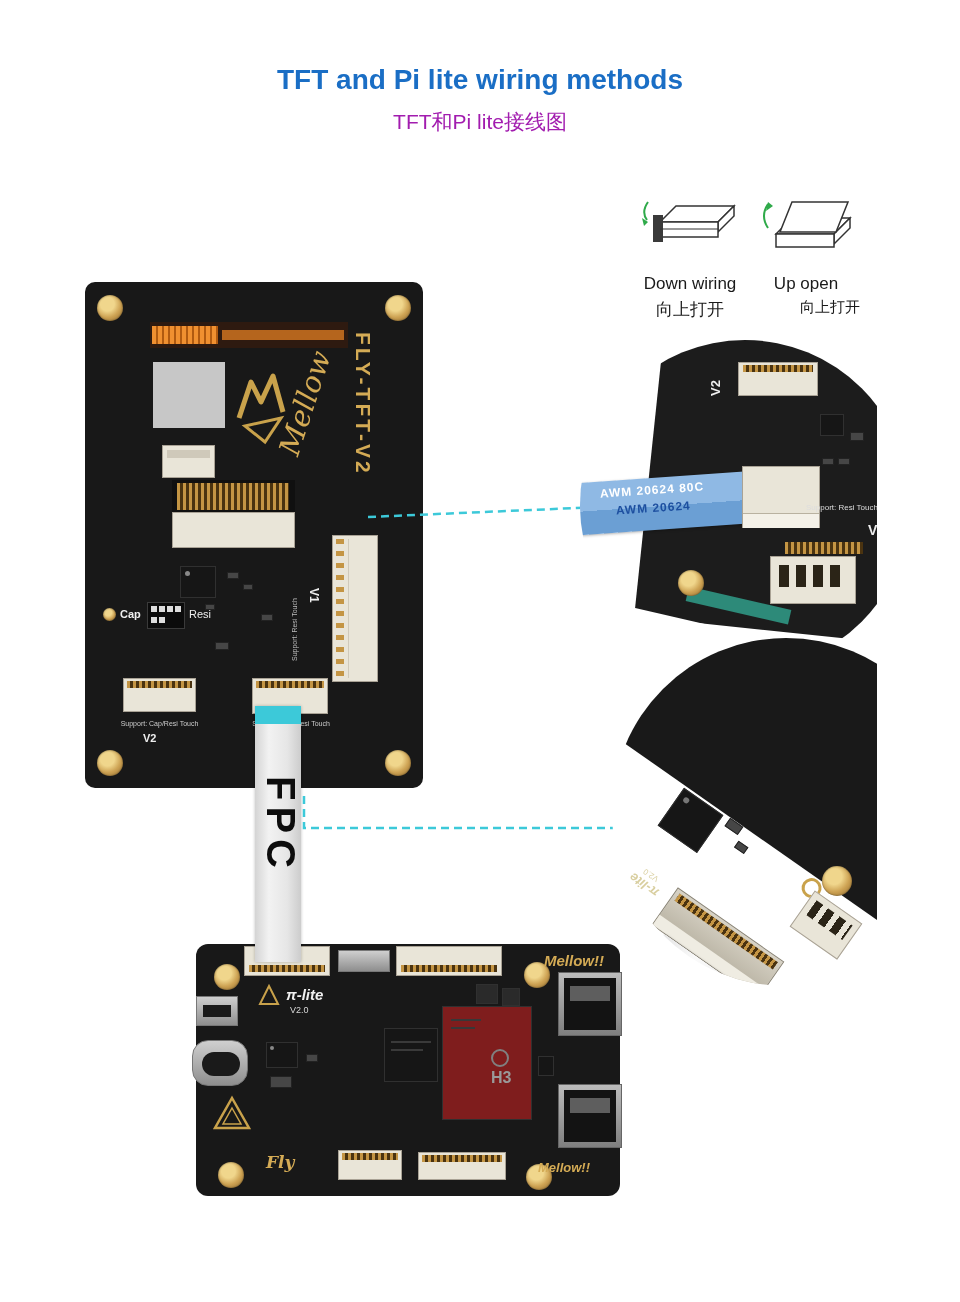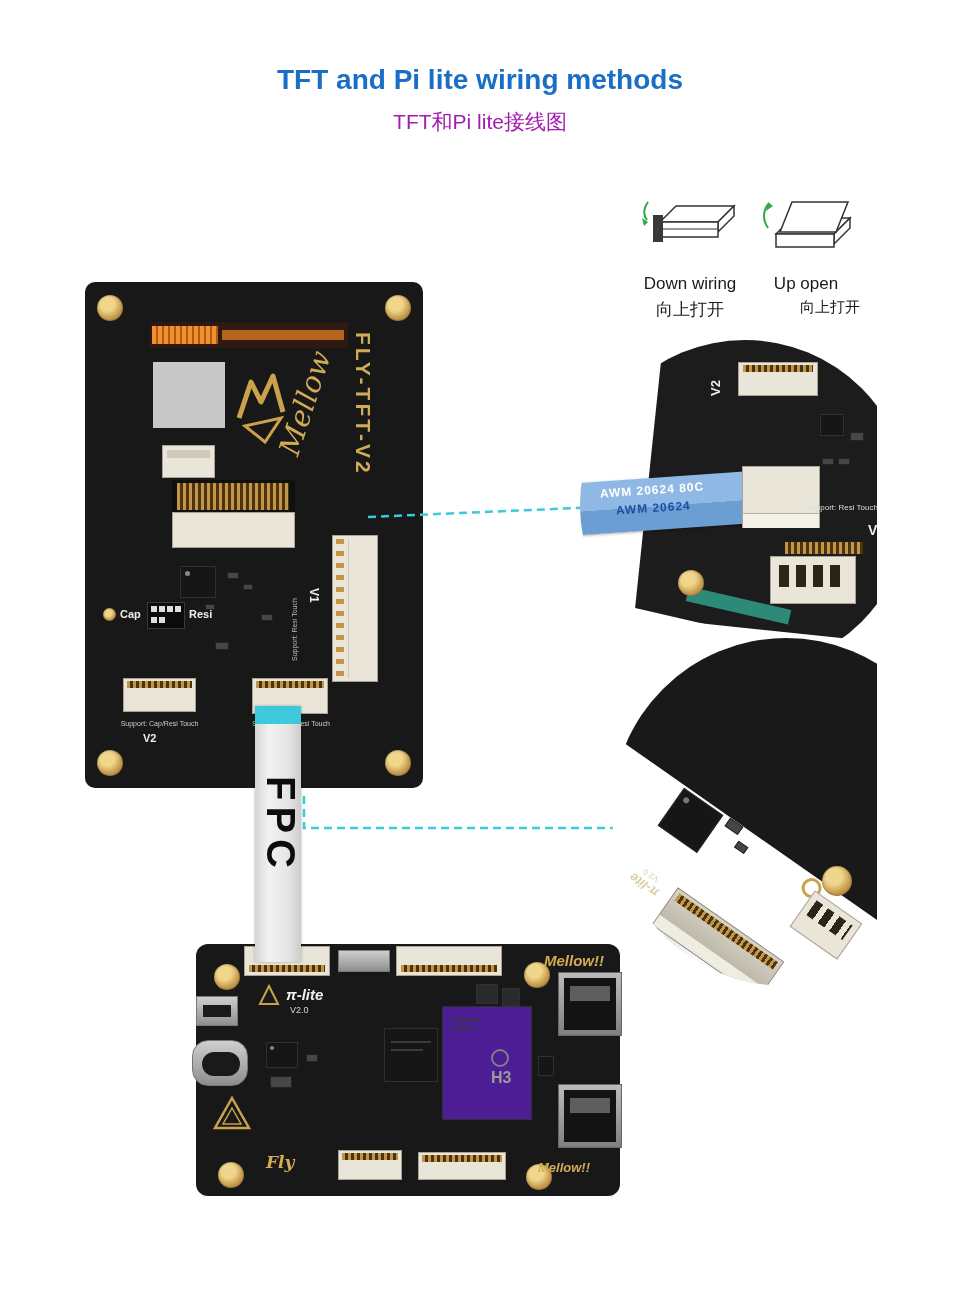--- a/index.html
+++ b/index.html
@@ -99,21 +99,21 @@
     <div class="hole" style="left:18px;top:326px;width:13px;height:13px;"></div>
     <div class="abs" style="left:35px;top:326px;color:#eee;font-size:11px;font-weight:bold;">Cap</div>
     <div class="abs" style="left:62px;top:320px;width:38px;height:27px;background:#0b0b0b;border:1px solid #3a3a3a;box-sizing:border-box;display:flex;flex-wrap:wrap;gap:2px;padding:3px;">
       <span style="width:6px;height:6px;background:#ddd;"></span>
         <span style="width:6px;height:6px;background:#ddd;"></span>
         <span style="width:6px;height:6px;background:#ddd;"></span>
       <span style="width:6px;height:6px;background:#ddd;"></span>
         <span style="width:6px;height:6px;background:#ddd;"></span>
         <span style="width:6px;height:6px;background:#ddd;"></span>
     </div>
-    <div class="abs" style="left:104px;top:326px;color:#eee;font-size:11px;font-weight:bold;">Resi</div>
+    <div class="abs" style="left:104px;top:326px;color:#eee;font-size:11px;font-weight:normal;">Resi</div>
 
     <div class="abs ivory" style="left:38px;top:396px;width:73px;height:34px;">
       <div class="abs pins-gold" style="left:3px;top:2px;right:3px;height:7px;"></div>
     </div>
     <div class="abs ivory" style="left:167px;top:396px;width:76px;height:36px;">
       <div class="abs pins-gold" style="left:3px;top:2px;right:3px;height:7px;"></div>
     </div>
     <div class="abs" style="left:22px;top:438px;width:105px;text-align:center;color:#ccc;font-size:7px;">Support: Cap/Resi Touch</div>
     <div class="abs" style="left:58px;top:450px;color:#eee;font-size:11px;font-weight:bold;">V2</div>
     <div class="abs" style="left:152px;top:438px;width:108px;text-align:center;color:#ccc;font-size:7px;">Support: Cap/Resi Touch</div>
@@ -159,21 +159,21 @@
     <div class="abs chip" style="left:70px;top:98px;width:32px;height:26px;">
       <div class="abs" style="left:3px;top:3px;width:4px;height:4px;border-radius:50%;background:#888;"></div>
     </div>
     <div class="abs smd" style="left:74px;top:132px;width:22px;height:12px;"></div>
     <div class="abs smd" style="left:110px;top:110px;width:12px;height:8px;"></div>
 
     <div class="abs chip" style="left:188px;top:84px;width:54px;height:54px;">
       <div class="abs" style="left:6px;top:12px;width:40px;height:2px;background:#3a3a3a;"></div>
       <div class="abs" style="left:6px;top:20px;width:32px;height:2px;background:#3a3a3a;"></div>
     </div>
-    <div class="abs chip" style="left:246px;top:62px;width:90px;height:114px;background:#4c1d95;">
+    <div class="abs chip" style="left:246px;top:62px;width:90px;height:114px;background:#7f1d1d;">
       <span class="abs" style="left:48px;top:42px;width:14px;height:14px;border:2px solid #808080;border-radius:50%;"></span>
       <div class="abs" style="left:48px;top:62px;color:#9a9a9a;font-size:16px;font-weight:bold;">H3</div>
       <div class="abs" style="left:8px;top:12px;width:30px;height:2px;background:#383838;"></div>
       <div class="abs" style="left:8px;top:20px;width:24px;height:2px;background:#383838;"></div>
     </div>
     <div class="abs chip" style="left:280px;top:40px;width:22px;height:20px;background:#2a2a2a;"></div>
     <div class="abs chip" style="left:306px;top:44px;width:18px;height:18px;background:#2a2a2a;"></div>
 
     <div class="abs" style="left:362px;top:28px;width:64px;height:64px;background:linear-gradient(180deg,#bcbcbc,#7f7f7f);border:1px solid #666;box-sizing:border-box;padding:5px;">
       <div style="position:relative;width:100%;height:100%;background:#131313;">

